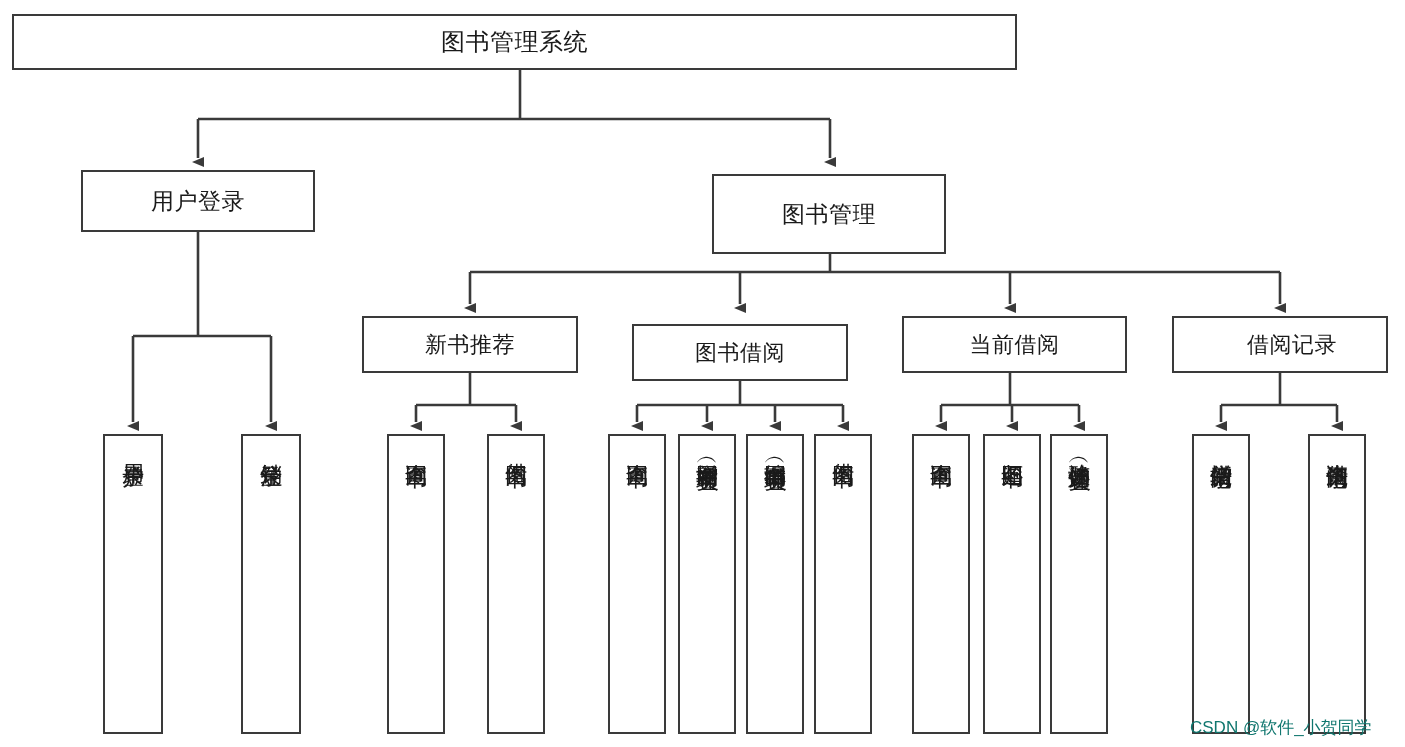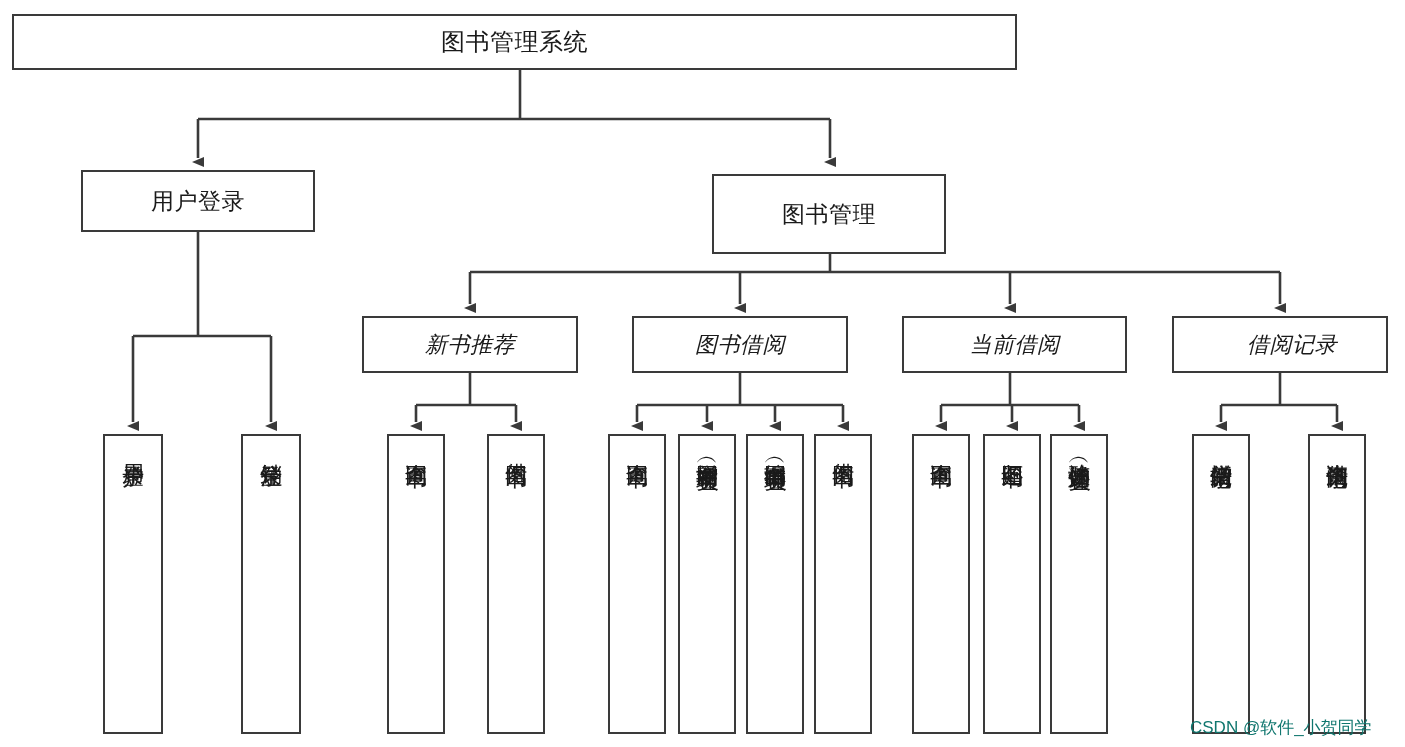--- a/index.html
+++ b/index.html
@@ -37,21 +37,21 @@
   }
   .node .label {
     color: #1a1a1a;
     font-size: 23px;
     line-height: 1.15;
     letter-spacing: 0.5px;
     white-space: nowrap;
   }
   .node.root .label { font-size: 24px; }
   .node.lvl1 .label { font-size: 23px; }
-  .node.lvl2 .label { font-size: 22px; font-style: italic; }
+  .node.lvl2 .label { font-size: 22px; }
   
   .node.leaf {
     align-items: flex-start;
     justify-content: center;
     padding-top: 10px;
   }
   .node.leaf .label {
     writing-mode: vertical-rl;
     text-orientation: upright;
     font-size: 22px;
@@ -132,21 +132,21 @@
   <div class="node lvl1" id="n-l1-0" style="left: 81px; top: 170px; width: 234px; height: 62px;">
     <span class="label">用户登录</span>
   </div>
   <div class="node lvl1" id="n-l1-1" style="left: 712px; top: 174px; width: 234px; height: 80px;">
     <span class="label">图书管理</span>
   </div>
 
   <div class="node lvl2" id="n-l2-0" style="left: 362px; top: 316px; width: 216px; height: 57px;">
     <span class="label">新书推荐</span>
   </div>
-  <div class="node lvl2" id="n-l2-1" style="left: 632px; top: 316px; width: 216px; height: 57px;">
+  <div class="node lvl2" id="n-l2-1" style="left: 632px; top: 324px; width: 216px; height: 57px;">
     <span class="label">图书借阅</span>
   </div>
   <div class="node lvl2" id="n-l2-2" style="left: 902px; top: 316px; width: 225px; height: 57px;">
     <span class="label">当前借阅</span>
   </div>
   <div class="node lvl2" id="n-l2-3" style="left: 1172px; top: 316px; width: 216px; height: 57px; padding-left: 24px;">
     <span class="label">借阅记录</span>
   </div>
 
   <div class="node leaf" id="n-lf-0" style="left: 103px; top: 434px; width: 60px; height: 300px;">

